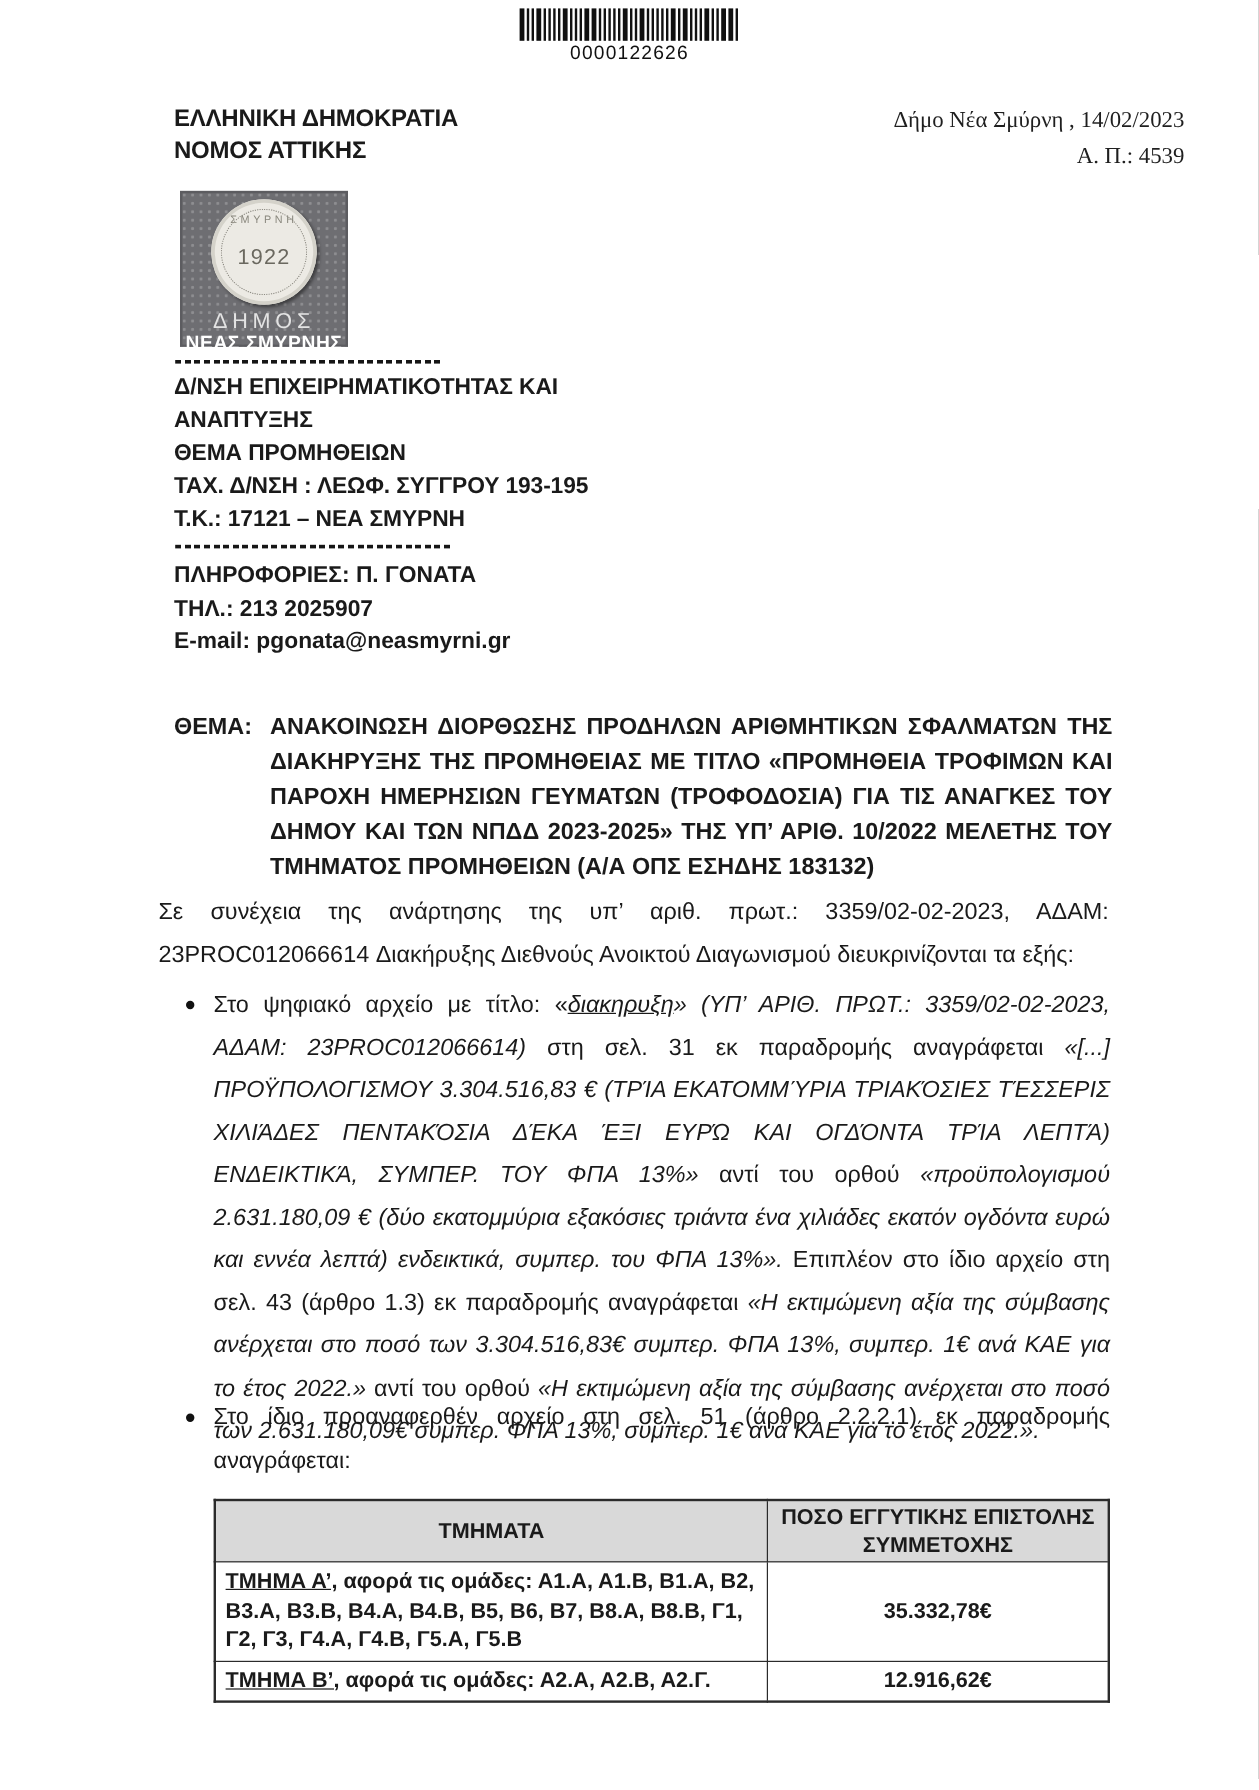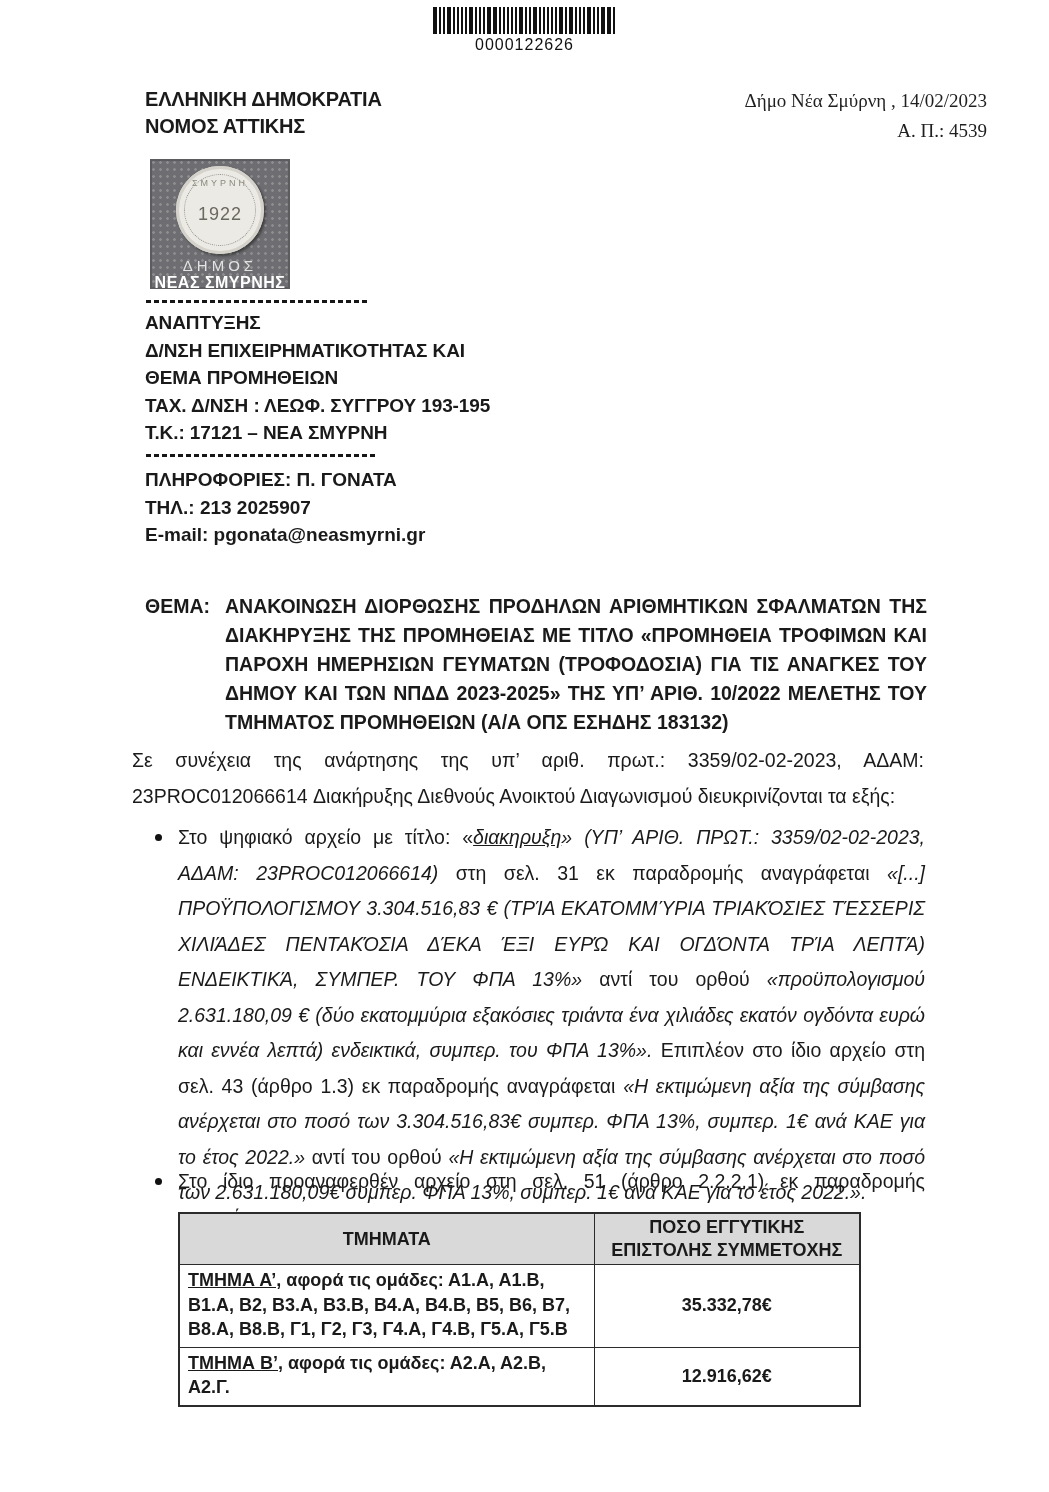--- a/index.html
+++ b/index.html
@@ -26,21 +26,21 @@
     text-align:center; box-shadow:inset 0 0 0 2px #5c5c60;
   }
   .coin {
     width:88px; height:88px; margin:7px auto 0; border-radius:50%;
     background:#eceae4; box-shadow:2px 2px 3px rgba(0,0,0,.45), inset 0 0 0 3px #d4d2ca;
     position:relative;
   }
   .coin-ring { position:absolute; inset:8px; border:1px dotted #8e8c84; border-radius:50%; }
   .coin-year { position:absolute; left:0; right:0; top:38px; font-size:18px; color:#6a685f; letter-spacing:1px; }
   .coin-top { position:absolute; left:0; right:0; top:12px; font-size:9px; color:#8a887e; letter-spacing:3px; }
-  .logo-line1 { margin-top:3px; color:#e3e3e3; font-size:15px; letter-spacing:4px; }
+  .logo-line1 { margin-top:3px; color:#e3e3e3; font-size:18px; letter-spacing:4px; }
   .logo-line2 { color:#ffffff; font-weight:bold; font-size:16px; letter-spacing:0.5px; }
   
   .dashes { position:absolute; height:3px; background:repeating-linear-gradient(90deg,#161616 0 5px, transparent 5px 8px); }
   .sep1 { left:146px; top:300px; width:224px; }
   .sep2 { left:146px; top:454px; width:231px; }
   
   .dept { position:absolute; left:145px; top:309px; font-weight:bold; font-size:19px; line-height:27.6px; letter-spacing:-0.1px; }
   .contact { position:absolute; left:145px; top:466px; font-weight:bold; font-size:19px; line-height:27.5px; }
   
   .subject { position:absolute; left:145px; top:592px; width:782px; font-weight:bold; font-size:19.5px; line-height:29px; }
@@ -51,21 +51,21 @@
   
   .bullet { position:absolute; left:145px; width:780px; padding-left:33px; font-size:19.5px; line-height:35.5px; text-align:justify; }
   .bullet-1 { top:820px; }
   .bullet-2 { top:1164px; }
   .dot { position:absolute; left:10px; top:14px; width:7px; height:7px; background:#111; border-radius:50%; }
   .s-n { font-style:normal; }
   .s-i { font-style:italic; }
   .s-u { text-decoration:underline; }
   .s-iu { font-style:italic; text-decoration:underline; }
   
-  .doc-table { position:absolute; left:178px; top:1212px; width:683px; border-collapse:collapse; }
+  .doc-table { position:absolute; left:178px; top:1249px; width:747px; border-collapse:collapse; }
   .doc-table th, .doc-table td { border:1.5px solid #2b2b2b; }
   .doc-table { border:2px solid #2b2b2b; }
   .doc-table th {
     background:#d9d9d9; font-weight:bold; font-size:18px; line-height:23px;
     padding:2px 6px; text-align:center; vertical-align:middle;
   }
   .col-sections { width:462px; }
   .col-amount { width:285px; }
   .cell-desc { font-weight:bold; font-size:18px; line-height:24.5px; padding:3px 8px 5px; text-align:left; vertical-align:middle; }
   .cell-amount { font-weight:bold; font-size:18px; text-align:center; vertical-align:middle; }
@@ -139,22 +139,22 @@
       <div class="coin-year">1922</div>
     </div>
     <div class="logo-line1">ΔΗΜΟΣ</div>
     <div class="logo-line2">ΝΕΑΣ ΣΜΥΡΝΗΣ</div>
   </div>
 
   <div class="dashes sep1"></div>
   <div class="dashes sep2"></div>
 
   <div class="dept">
+    <div>Δ/ΝΣΗ ΕΠΙΧΕΙΡΗΜΑΤΙΚΟΤΗΤΑΣ ΚΑΙ</div>
     <div>ΑΝΑΠΤΥΞΗΣ</div>
-    <div>Δ/ΝΣΗ ΕΠΙΧΕΙΡΗΜΑΤΙΚΟΤΗΤΑΣ ΚΑΙ</div>
     <div>ΘΕΜΑ ΠΡΟΜΗΘΕΙΩΝ</div>
     <div>ΤΑΧ. Δ/ΝΣΗ : ΛΕΩΦ. ΣΥΓΓΡΟΥ 193-195</div>
     <div>Τ.Κ.: 17121 – ΝΕΑ ΣΜΥΡΝΗ</div>
   </div>
 
   <div class="contact">
     <div>ΠΛΗΡΟΦΟΡΙΕΣ: Π. ΓΟΝΑΤΑ</div>
     <div>ΤΗΛ.: 213 2025907</div>
     <div>E-mail: pgonata@neasmyrni.gr</div>
   </div>

